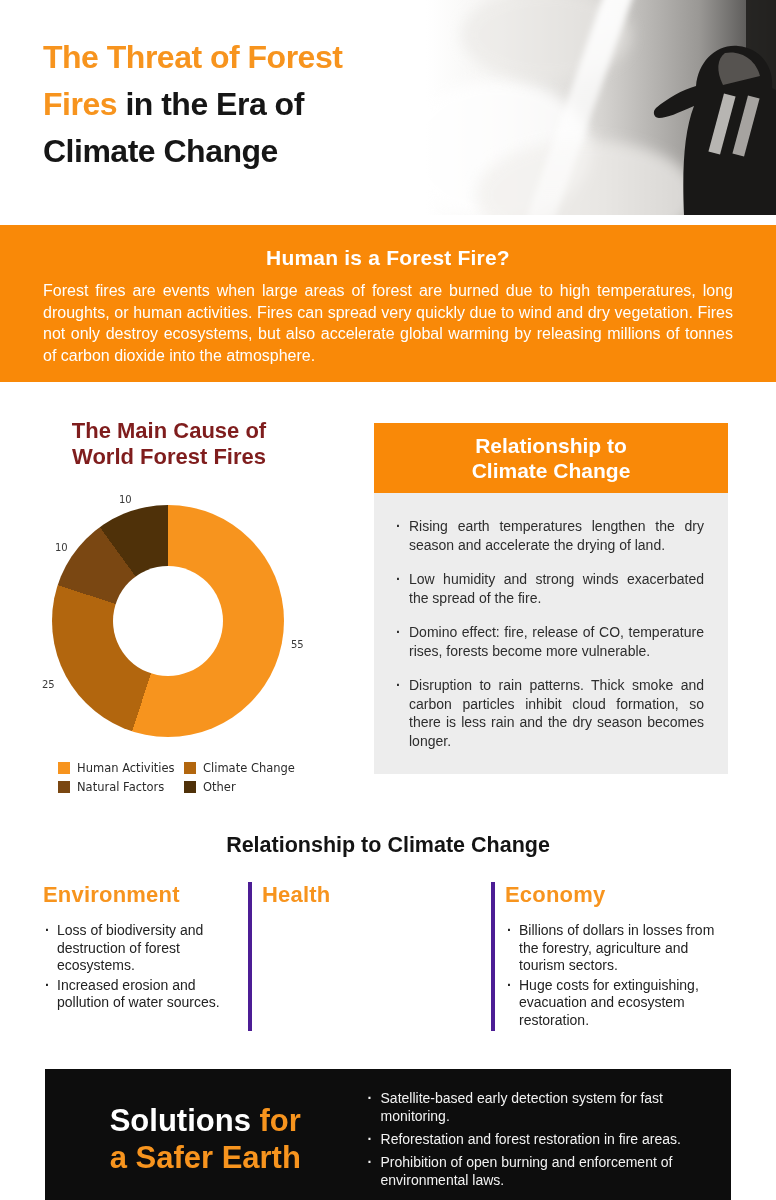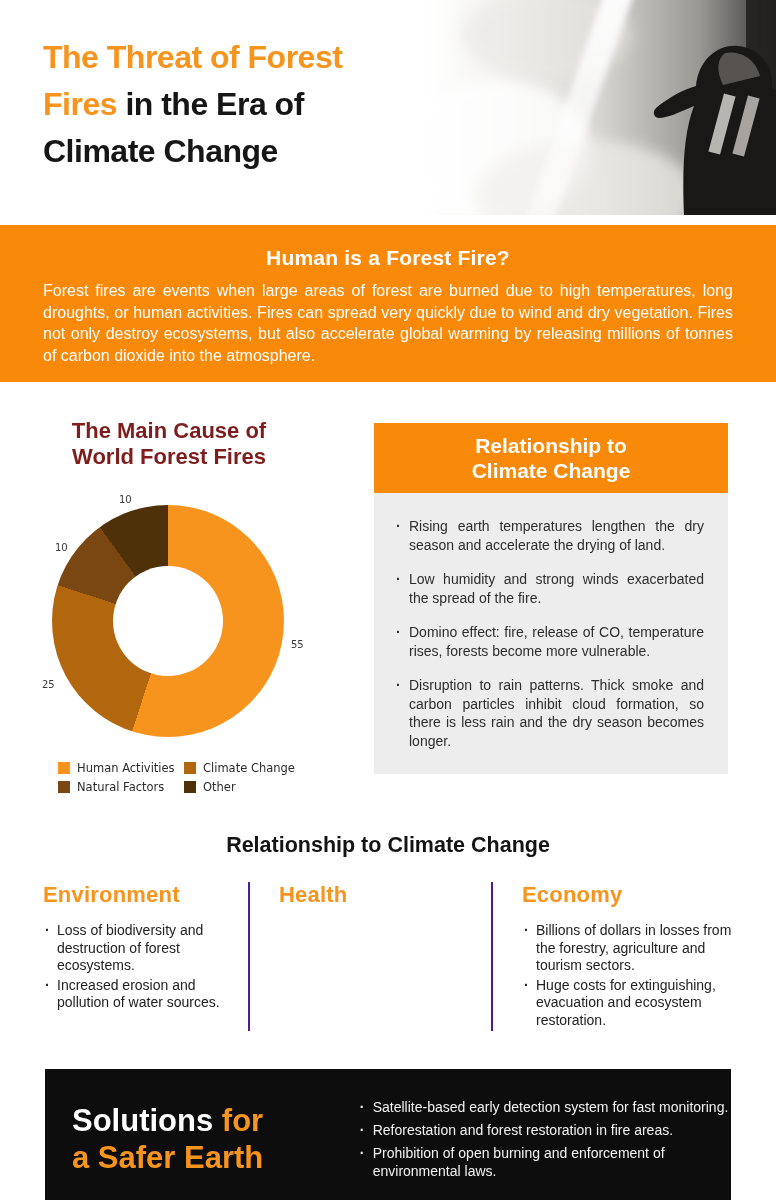--- a/index.html
+++ b/index.html
@@ -37,27 +37,27 @@
   .panel-header { background:#F98908; padding:10px 8px; text-align:center; color:#ffffff; font-size:21px; line-height:25px; font-weight:800; }
   .panel-body { background:#EDEDED; padding:24px 24px 24px 20px; }
   .panel-body li { list-style:none; position:relative; padding-left:15px; font-size:14px; line-height:18.5px; color:#2d2d2d; text-align:justify; margin-bottom:16px; }
   .panel-body li:last-child { margin-bottom:0; }
   .panel-body li::before, .impact-col li::before, .solutions-list li::before { content:"\00B7"; position:absolute; left:2px; top:0; font-weight:700; }
 
   
   .impacts { margin-top:33px; }
   .impacts > h2 { text-align:center; font-size:21.5px; font-weight:800; color:#141414; }
   .impact-cols { margin:24px 43px 0 43px; display:grid; grid-template-columns:205px 243px 1fr; }
-  .impact-col + .impact-col { border-left:2px solid #4c1d95; padding-left:29px; }
+  .impact-col + .impact-col { border-left:4px solid #4c1d95; padding-left:10px; }
   .impact-col h3 { color:#F7941E; font-size:22px; font-weight:800; margin-bottom:14px; letter-spacing:0.2px; }
   .impact-col li { list-style:none; position:relative; padding-left:14px; font-size:14px; line-height:17.5px; color:#222222; margin-bottom:2px; }
 
   
   .solutions { margin:38px 45px 0 45px; height:139px; background:#0D0D0D; display:flex; align-items:center; }
-  .solutions-title { margin-left:27px; width:258px; font-size:31px; line-height:37px; font-weight:800; }
+  .solutions-title { margin-left:40px; width:258px; font-size:31px; line-height:37px; font-weight:800;text-align:center; }
   .sol-white { color:#ffffff; }
   .sol-orange { color:#F7941E; }
   .solutions-list { margin-left:40px; width:392px; }
   .solutions-list li { list-style:none; position:relative; padding-left:15px; color:#f2f2f2; font-size:14px; line-height:18px; margin-bottom:5px; }
   .solutions-list li:last-child { margin-bottom:0; }
 </style>
 </head>
 <body>
 
 <div class="page">

